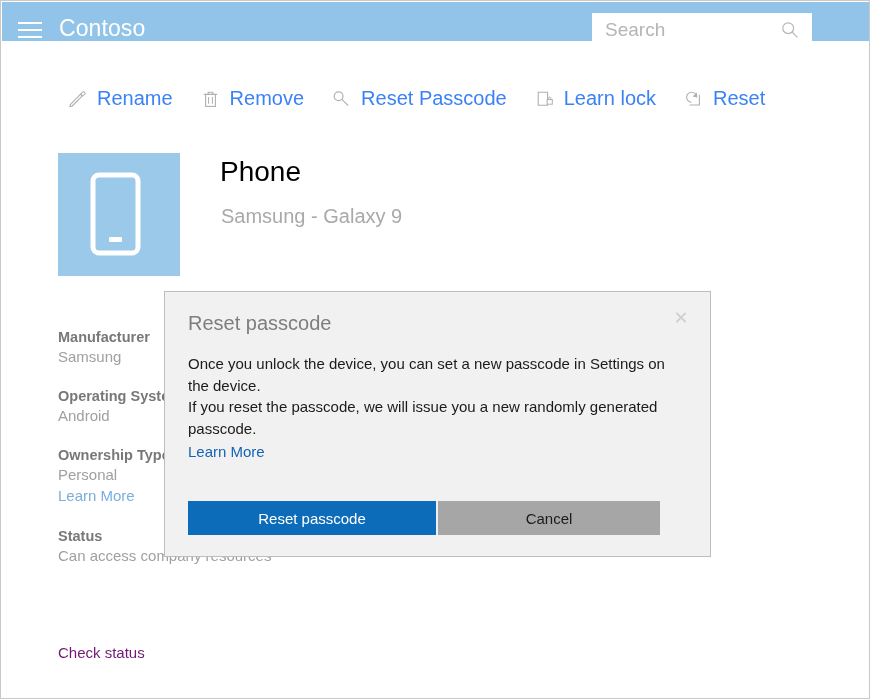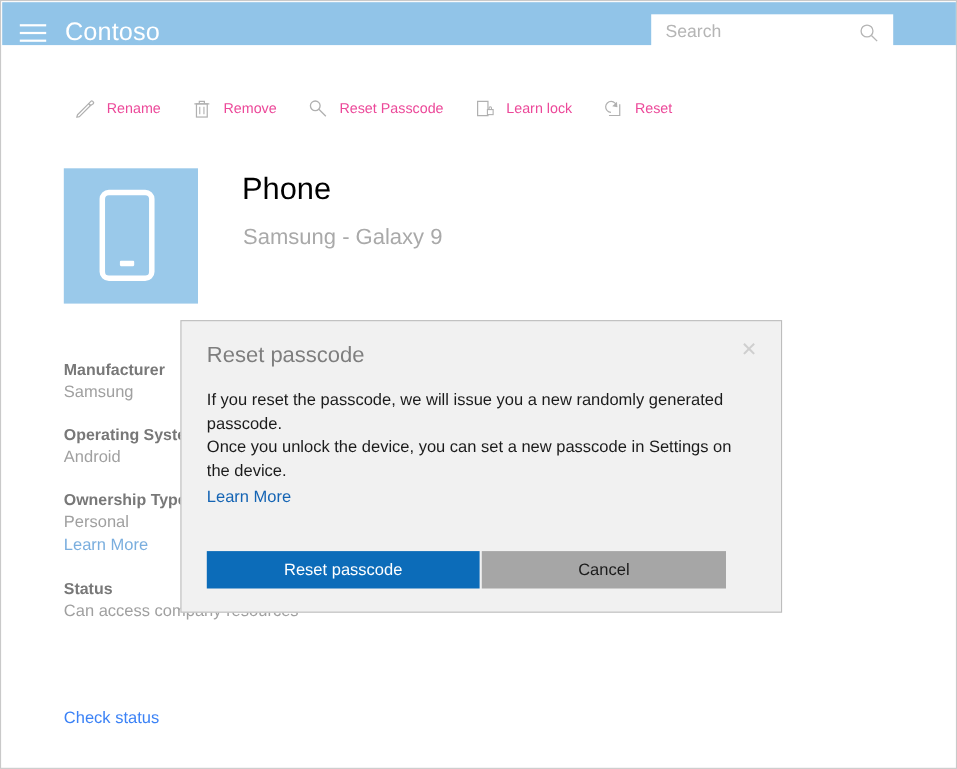--- a/index.html
+++ b/index.html
@@ -76,21 +76,21 @@
     left: 0;
     top: 0;
     width: 185px;
     height: 34px;
     border: 0;
     outline: 0;
     background: transparent;
     padding: 0 0 0 13px;
     box-sizing: border-box;
     font-family: "Liberation Sans", sans-serif;
-    font-size: 16px;
+    font-size: 19px;
     color: #3b3b3b;
   }
   .search-input::placeholder { color: #b5b5b5; }
   .search-icon {
     position: absolute;
     right: 13px;
     top: 8px;
     width: 18px;
     height: 18px;
     cursor: pointer;
@@ -116,22 +116,22 @@
     font-family: "Liberation Sans", sans-serif;
   }
   .tool-icon {
     width: 21px;
     height: 21px;
     margin-right: 9px;
     flex: none;
     display: block;
   }
   .tool-label {
-    font-size: 13px;
-    color: #ec4899;
+    font-size: 20px;
+    color: #3b82f6;
     white-space: nowrap;
   }
 
   
   .device-tile {
     position: absolute;
     left: 57px;
     top: 152px;
     width: 122px;
     height: 123px;
@@ -184,21 +184,21 @@
     white-space: nowrap;
     display: inline-block;
   }
   .link-spaced { margin-top: 4px; }
   .status-group { margin-top: 12px; }
   .check-status {
     position: absolute;
     left: 57px;
     top: 643px;
     font-size: 15px;
-    color: #3b82f6;
+    color: #701a75;
     cursor: pointer;
   }
 
   
   .dialog {
     position: absolute;
     left: 163px;
     top: 290px;
     width: 547px;
     height: 266px;
@@ -380,22 +380,22 @@
 
   </div>
 
   <span class="check-status">Check status</span>
 
   <div class="dialog">
     <div class="dialog-title">Reset passcode</div>
     <div class="dialog-close">✕</div>
 
     <div class="dialog-body">
+      <p class="dialog-para">Once you unlock the device, you can set a new passcode in Settings on the device.</p>
       <p class="dialog-para">If you reset the passcode, we will issue you a new randomly generated passcode.</p>
-      <p class="dialog-para">Once you unlock the device, you can set a new passcode in Settings on the device.</p>
       <span class="dialog-link">Learn More</span>
     </div>
 
     <div class="dialog-actions">
       <button class="btn btn-primary">Reset passcode</button>
       <button class="btn btn-secondary">Cancel</button>
     </div>
   </div>
 
 </div>

